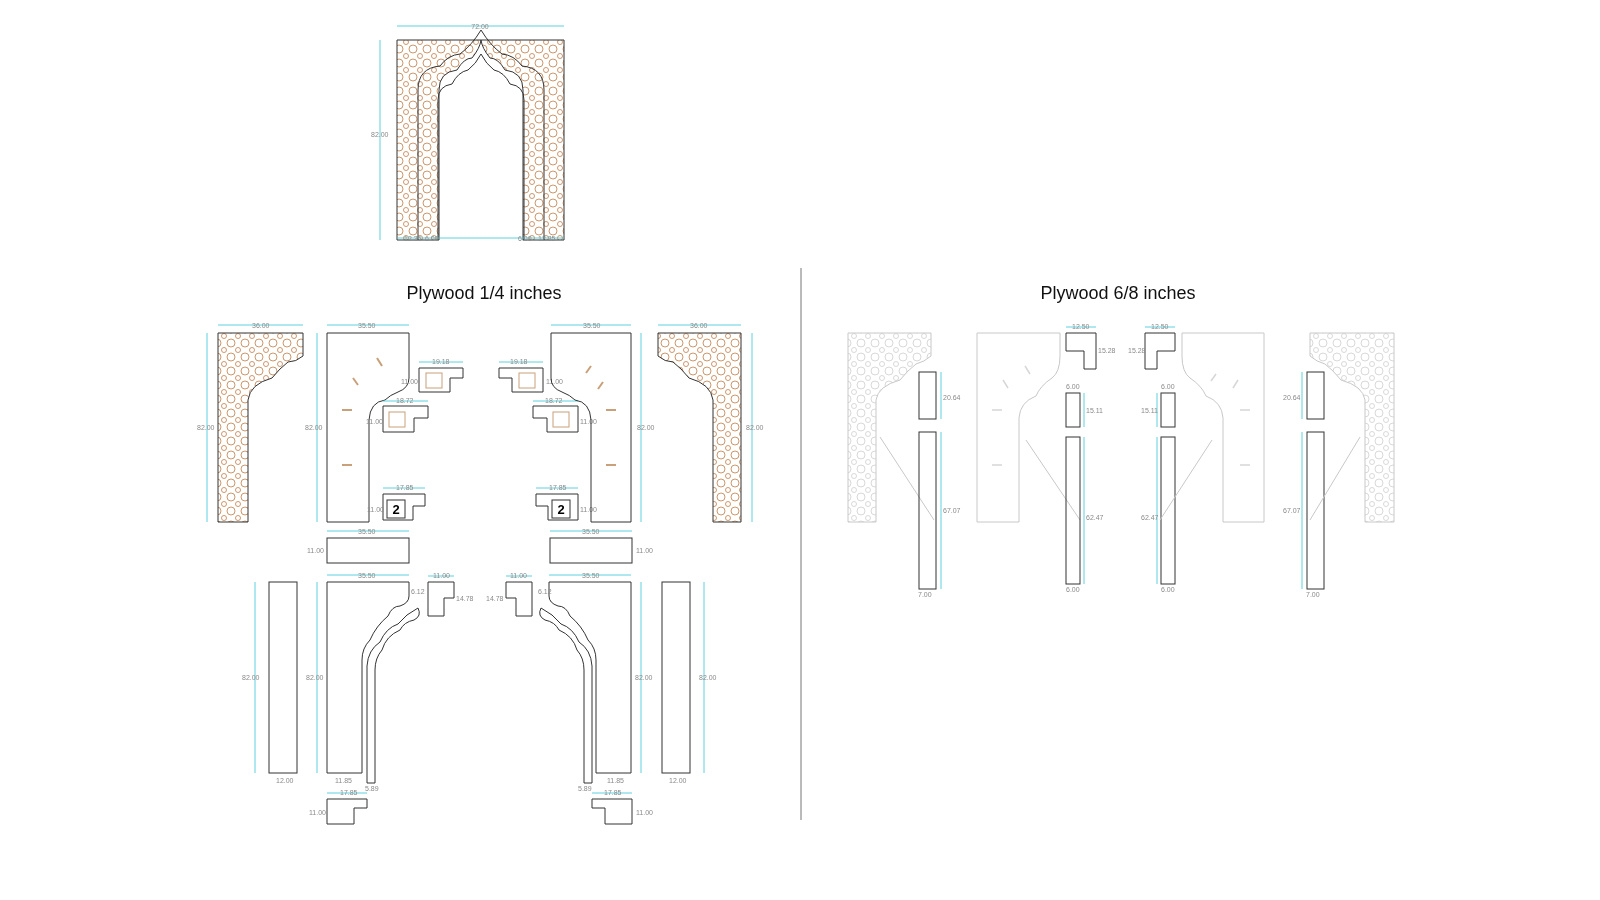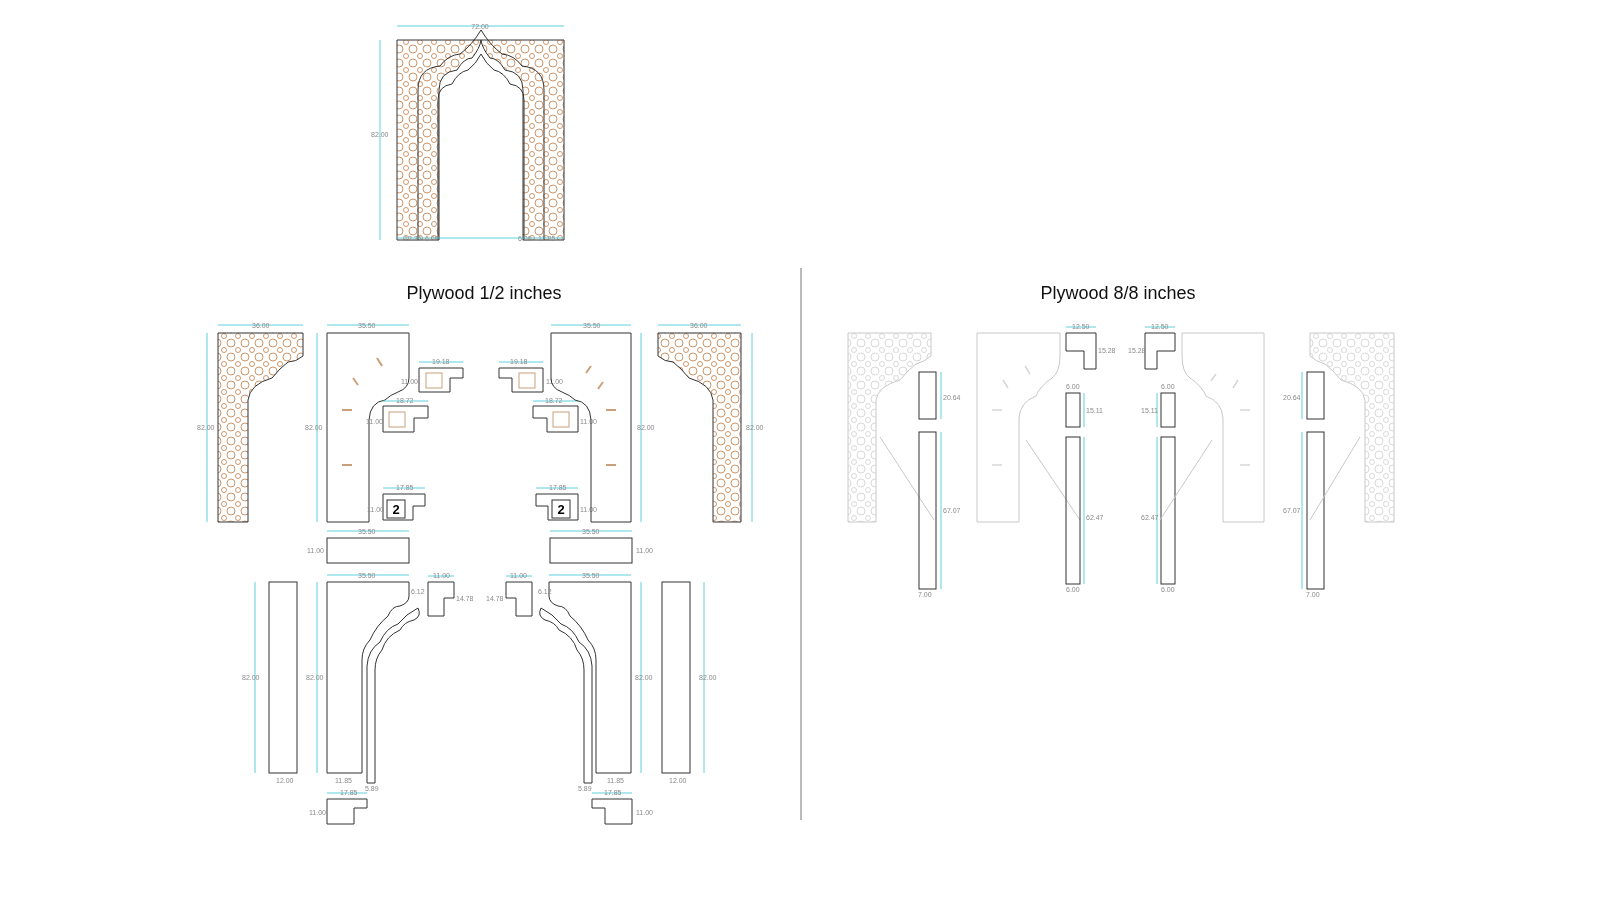--- a/index.html
+++ b/index.html
@@ -13,22 +13,22 @@
   .orn { fill:none; stroke:#c98a5a; stroke-width:0.9; }
   .orn-light { fill:none; stroke:#d4d4d4; stroke-width:0.9; }
   .mark { stroke:#c9a07a; stroke-width:2; }
   .mark-light { stroke:#d6d6d6; stroke-width:1.5; }
   .label2 { font-size:13px; fill:#000; font-weight:bold; }
   .divider { stroke:#777; stroke-width:1; }
 </style>
 </head>
 <body>
 
-<div class="section-title" style="left:484px; top:283px;">Plywood 1/2 inches</div>
-<div class="section-title" style="left:1118px; top:283px;">Plywood 8/8 inches</div>
+<div class="section-title" style="left:484px; top:283px;">Plywood 1/4 inches</div>
+<div class="section-title" style="left:1118px; top:283px;">Plywood 6/8 inches</div>
 
 <svg id="canvas" viewBox="0 0 1600 900" xmlns="http://www.w3.org/2000/svg">
   <defs>
     <pattern id="ornP" width="14" height="14" patternUnits="userSpaceOnUse">
       <circle cx="7" cy="7" r="4" class="orn"></circle>
       <circle cx="0" cy="0" r="2.5" class="orn"></circle>
       <circle cx="14" cy="0" r="2.5" class="orn"></circle>
       <circle cx="0" cy="14" r="2.5" class="orn"></circle>
       <circle cx="14" cy="14" r="2.5" class="orn"></circle>
     </pattern>

